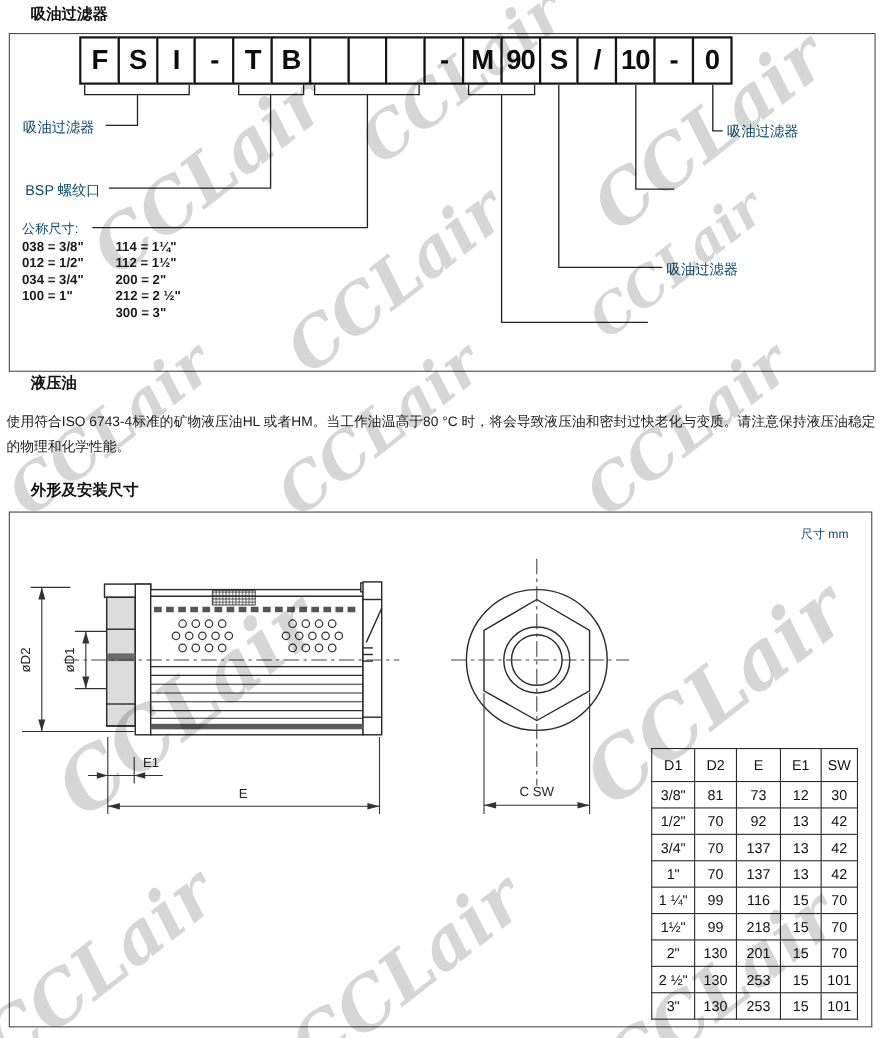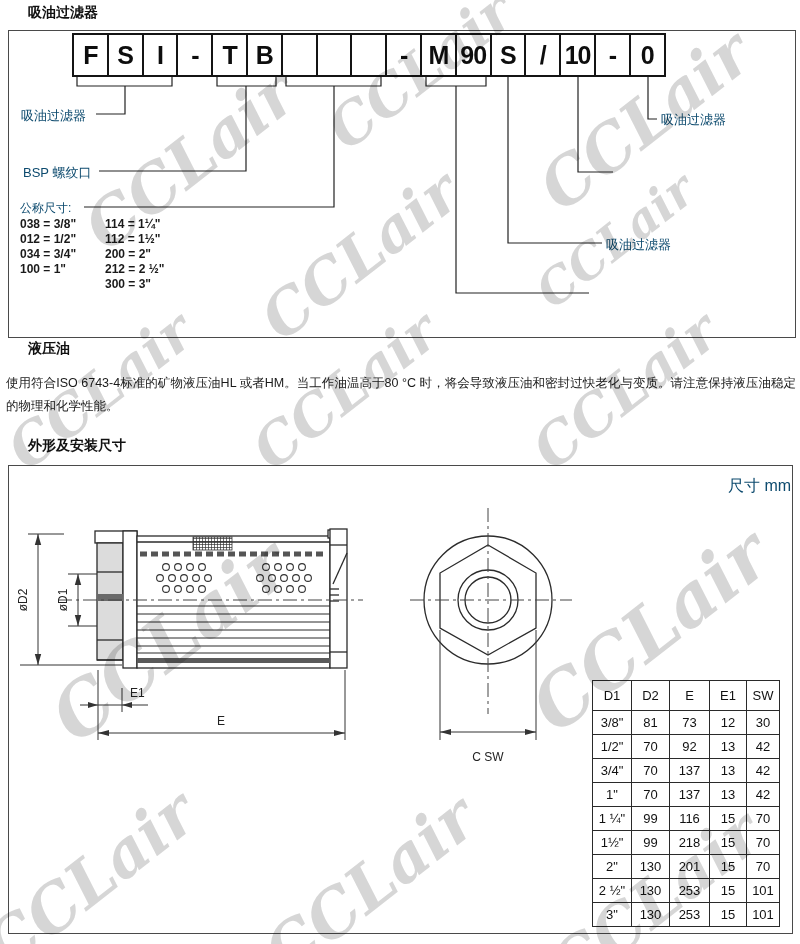--- a/index.html
+++ b/index.html
@@ -13,21 +13,21 @@
   .code-cell { flex:0 0 36.8px; height:44px; box-sizing:border-box; border:2px solid #141414;
                margin-left:-2px; background:#fff; display:flex; align-items:center; justify-content:center;
                font-size:25px; font-weight:bold; letter-spacing:-1px; color:#0d0d0d; }
   .code-cell:first-child { margin-left:0; }
   .sizes { position:absolute; }
   .size-line { font-size:12px; font-weight:bold; line-height:15px; white-space:nowrap; }
   .para { position:absolute; font-size:12.5px; line-height:23px; color:#1a1a1a; text-align:justify; }
   .lineart { position:absolute; left:0; top:0; }
   .dimlbl { position:absolute; font-size:12px; color:#222; white-space:nowrap; }
   .rot { transform:translate(-50%,-50%) rotate(-90deg); }
-  .ctr { transform:translateX(-50%);margin-top:37px; }
+  .ctr { transform:translateX(-50%); }
   table.dim { position:absolute; left:592px; top:680px; border-collapse:collapse; background:#fff; }
   .dim th,.dim td { border:1px solid #2a2a2a; text-align:center; font-size:13px; font-weight:normal;
                     padding:0; color:#111; }
   .dim th { height:29px; }
   .dim td { height:23px; }
   .dim th:nth-child(1),.dim td:nth-child(1){ width:38px; }
   .dim th:nth-child(2),.dim td:nth-child(2){ width:37px; }
   .dim th:nth-child(3),.dim td:nth-child(3){ width:39px; }
   .dim th:nth-child(4),.dim td:nth-child(4){ width:36px; }
   .dim th:nth-child(5),.dim td:nth-child(5){ width:32px; }
@@ -208,21 +208,21 @@
       <div class="size-line">300 = 3"</div>
     </div>
 
   <div class="lbl" style="left:661px;top:111px">吸油过滤器</div>
   <div class="lbl" style="left:606px;top:236px">吸油过滤器</div>
 
   <div class="heading" style="left:28px;top:340px">液压油</div>
   <div class="para" style="left:6px;top:372px;width:790px">使用符合ISO 6743-4标准的矿物液压油HL 或者HM。当工作油温高于80 °C 时，将会导致液压油和密封过快老化与变质。请注意保持液压油稳定的物理和化学性能。</div>
 
   <div class="heading" style="left:28px;top:437px">外形及安装尺寸</div>
-  <div class="lbl" style="left:728px;top:477px;font-size:16px">尺寸 mm</div>
+  <div class="lbl" style="left:728px;top:477px;font-size:11px">尺寸 mm</div>
 
   <span class="dimlbl rot" style="left:23px;top:600px">øD2</span>
   <span class="dimlbl rot" style="left:63px;top:600px">øD1</span>
   <span class="dimlbl" style="left:130px;top:686px">E1</span>
   <span class="dimlbl" style="left:217px;top:714px">E</span>
   <span class="dimlbl ctr" style="left:488px;top:713px">C SW</span>
 
   <table class="dim">
     <thead id="dim-thead">
         <tr>

